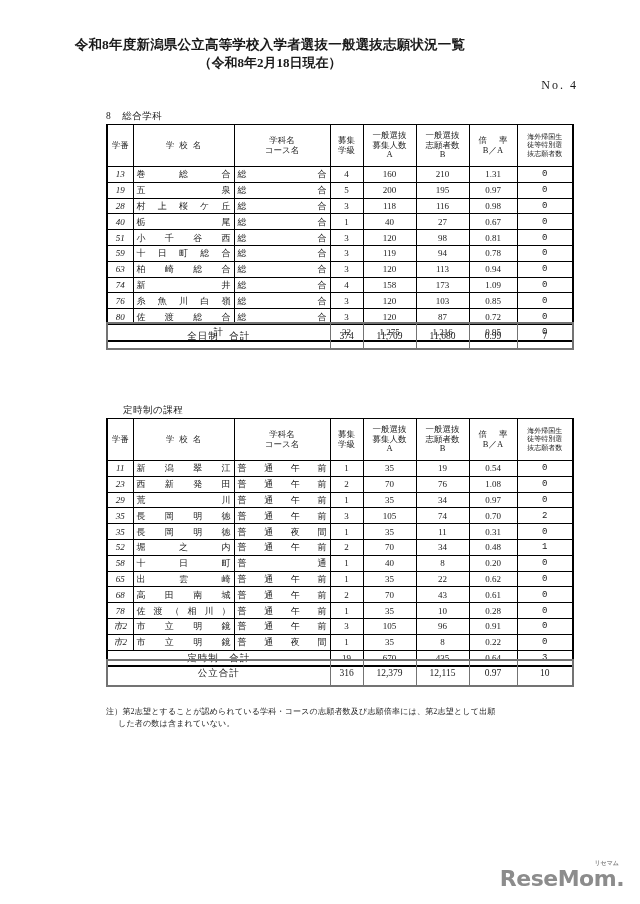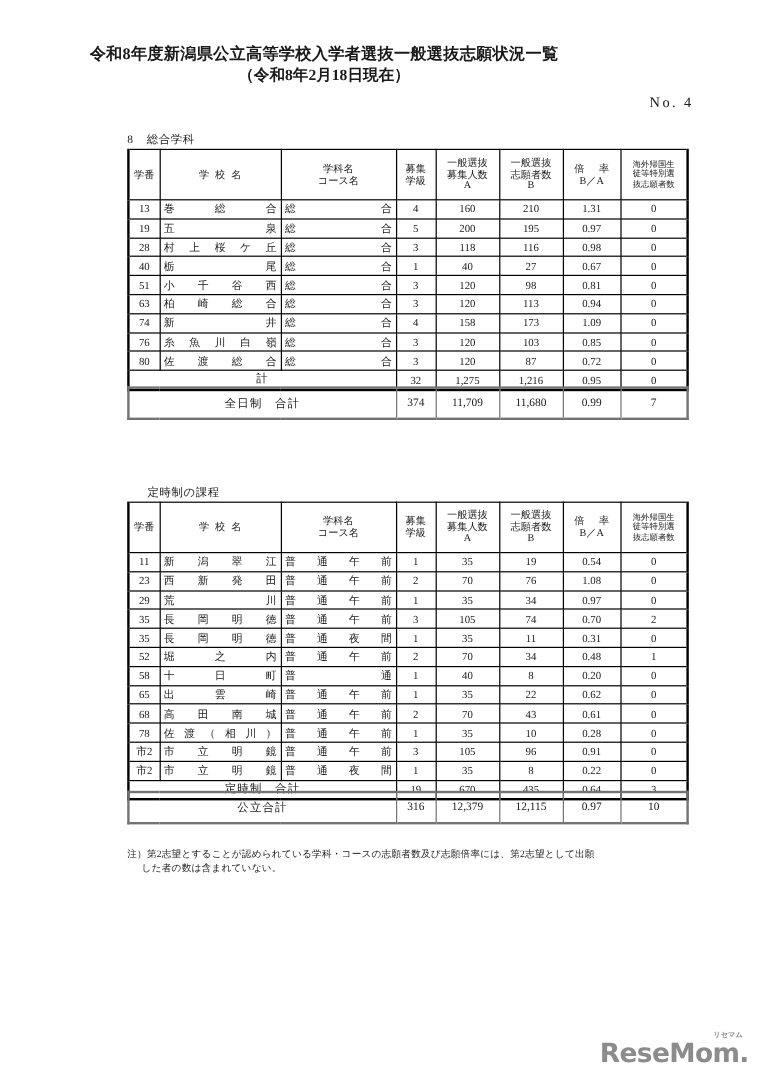--- a/index.html
+++ b/index.html
@@ -75,21 +75,21 @@
   table.grid td, table.grid th {
     border: 1px solid #000;
     padding: 0;
     font-weight: normal;
     vertical-align: middle;
     text-align: center;
     line-height: 1.12;
     color: #1a1a1a;
   }
   table.grid .outer-l { border-left-width: 2px; }
-  table.grid .outer-r { border-right-width: 2px; }
+  table.grid .outer-r { border-right-width: 2px; font-family: Liberation Mono, monospace; }
 
   
   col.c-no    { width: 26px; }
   col.c-school{ width: 101px; }
   col.c-dept  { width: 96px; }
   col.c-cls   { width: 33px; }
   col.c-a     { width: 53px; }
   col.c-b     { width: 53px; }
   col.c-ratio { width: 48px; }
   col.c-ovr   { width: 56px; }
@@ -104,21 +104,21 @@
   thead td.hd-ratio .r1 { letter-spacing: 5px; text-indent: 5px; }
   thead td.hd-ratio .r2 { letter-spacing: 0px; }
   thead td.hd-ovr {
     font-size: 7px;
     letter-spacing: 0px;
     line-height: 1.22;
   }
 
   tbody td { height: 14.8px; }
 
-  td.cell-no    { font-size: 9px; }
+  td.cell-no    { font-size: 9px; font-style: italic; }
   td.cell-num   { font-size: 9px; }
   td.cell-total-label {
     font-size: 9.5px;
     letter-spacing: 1px;
   }
   tbody tr.total-row td { border-top-width: 1px; }
   tbody tr:last-child td { border-bottom-width: 2px; }
 
   
   .spread {
@@ -347,20 +347,43 @@
               <span class="ch">合</span>
             </div>
           </td>
           <td class="cell-num">3</td>
           <td class="cell-num">120</td>
           <td class="cell-num">98</td>
           <td class="cell-num">0.81</td>
           <td class="cell-num outer-r">0</td>
         </tr>
         <tr>
+          <td class="cell-no outer-l">59</td>
+          <td>
+            <div class="spread">
+              <span class="ch">十</span>
+              <span class="ch">日</span>
+              <span class="ch">町</span>
+              <span class="ch">総</span>
+              <span class="ch">合</span>
+            </div>
+          </td>
+          <td>
+            <div class="spread">
+              <span class="ch">総</span>
+              <span class="ch">合</span>
+            </div>
+          </td>
+          <td class="cell-num">3</td>
+          <td class="cell-num">119</td>
+          <td class="cell-num">94</td>
+          <td class="cell-num">0.78</td>
+          <td class="cell-num outer-r">0</td>
+        </tr>
+        <tr>
           <td class="cell-no outer-l">63</td>
           <td>
             <div class="spread">
               <span class="ch">柏</span>
               <span class="ch">崎</span>
               <span class="ch">総</span>
               <span class="ch">合</span>
             </div>
           </td>
           <td>

